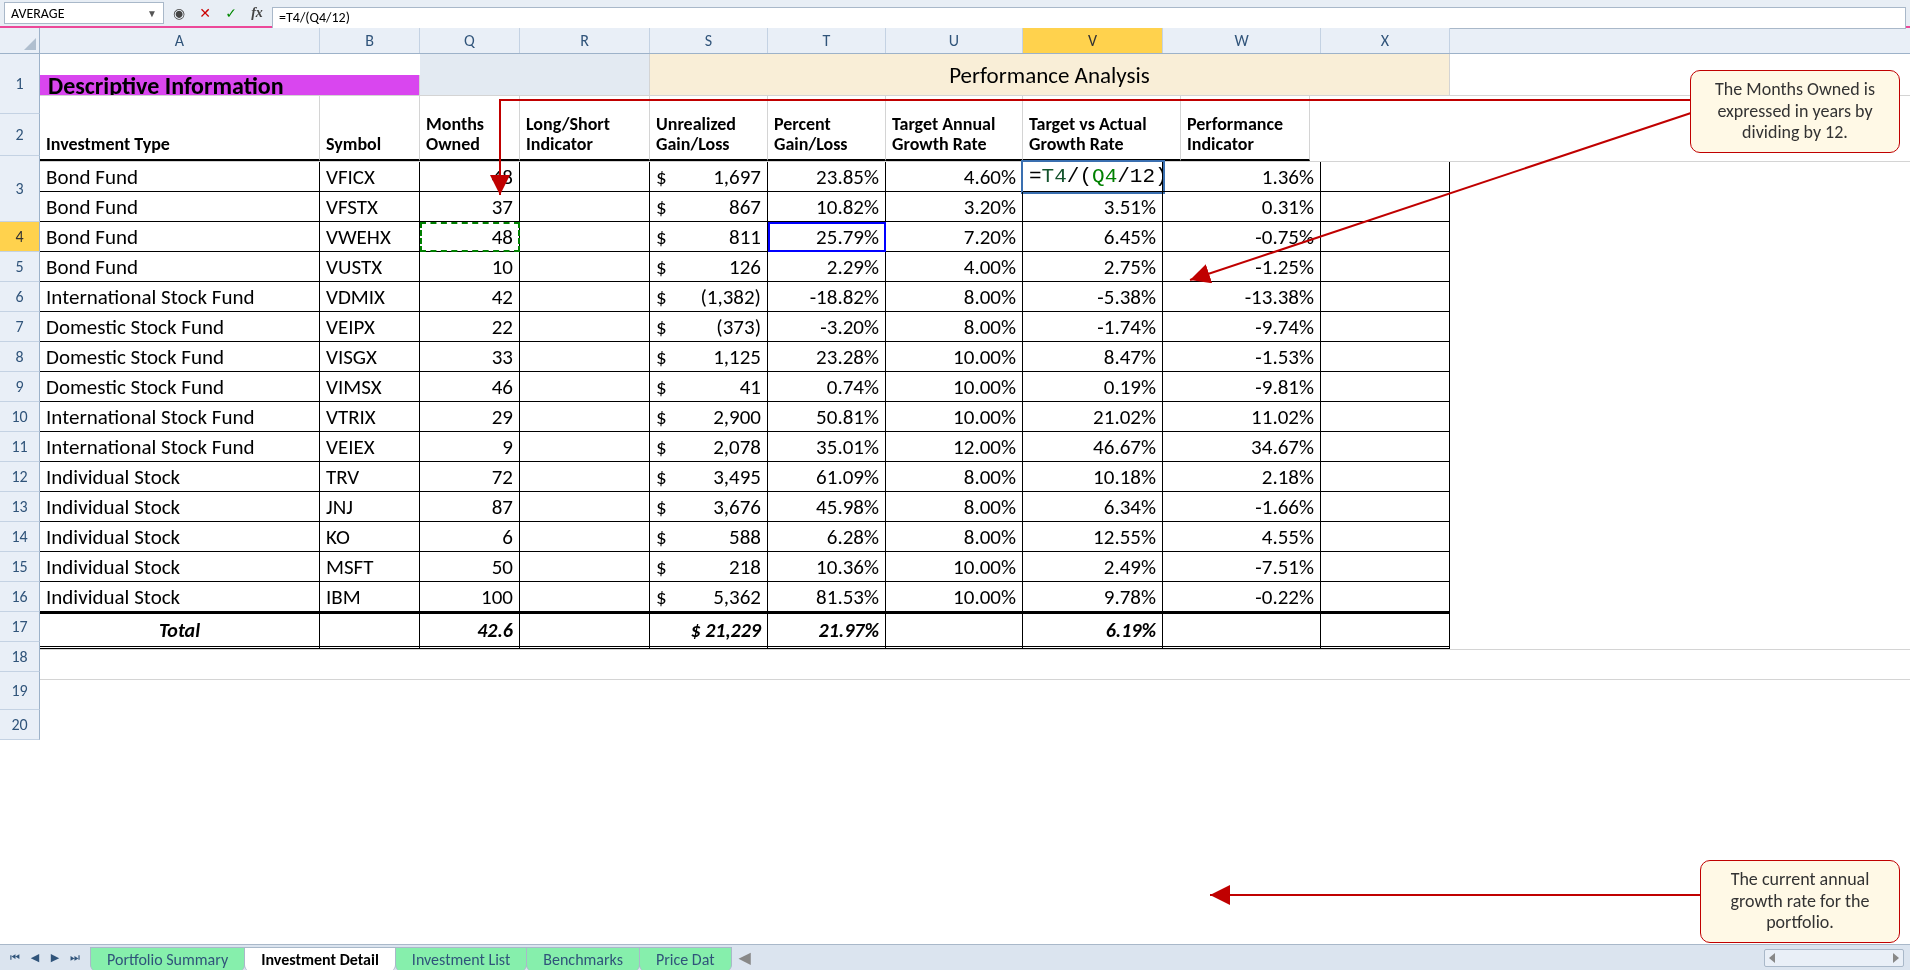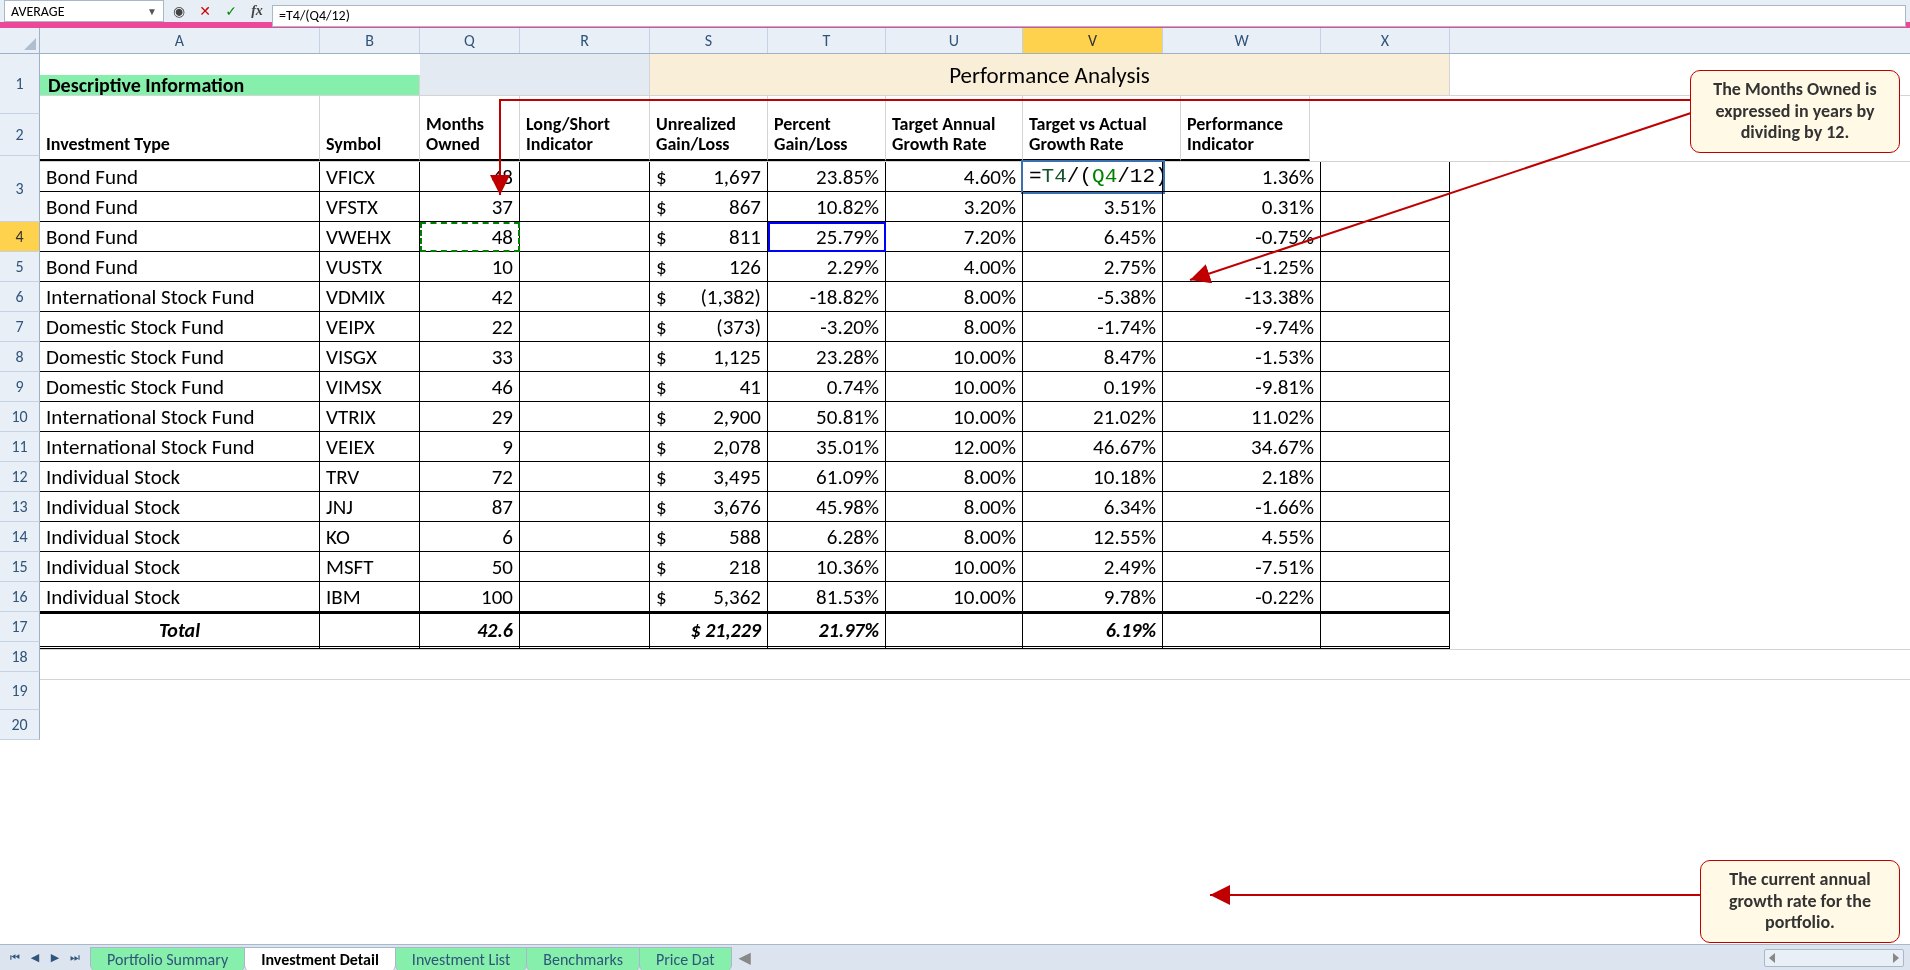--- a/index.html
+++ b/index.html
@@ -11,21 +11,21 @@
     height: 970px;
     overflow: hidden;
     position: relative;
   }
 
   
   .formula-bar {
     display: flex;
     align-items: center;
     height: 28px;
-    border-bottom: 6px solid #ec4899;
+    border-bottom: 2px solid #ec4899;
     background: #e8eef5;
     padding: 0 4px;
     gap: 4px;
   }
   .name-box {
     width: 160px;
     height: 22px;
     background: #fff;
     border: 1px solid #a9b8c9;
     display: flex;
@@ -146,23 +146,23 @@
     background: #8fa7c9;
     color: #fff;
     font-weight: bold;
     font-style: italic;
     font-size: 30px;
     padding-left: 20px;
   }
 
   
   .sec-desc {
-    background: #86efac;
+    background: #d946ef;
     font-weight: bold;
-    font-size: 20px;
+    font-size: 24px;
     padding-left: 8px;
     margin-top: 21px;
   }
   .sec-perf {
     background: #f9eed7;
     font-weight: normal;
     font-size: 23px;
   }
   .sec-gap {
     background: #e3eaf2;
@@ -235,21 +235,20 @@
     position: absolute;
     background: #fff9e6;
     border: 1.5px solid #c00000;
     border-radius: 10px;
     padding: 8px 12px;
     font-size: 18px;
     text-align: center;
     color: #333;
     z-index: 50;
     line-height: 1.2;
-    font-weight: bold;
   }
 
   
   .arrow-overlay {
     position: absolute;
     top: 0;
     left: 0;
     pointer-events: none;
     z-index: 40;
   }

